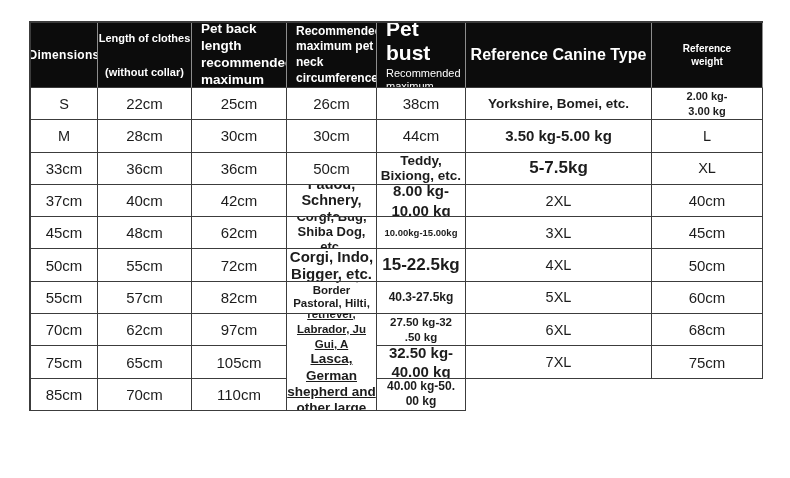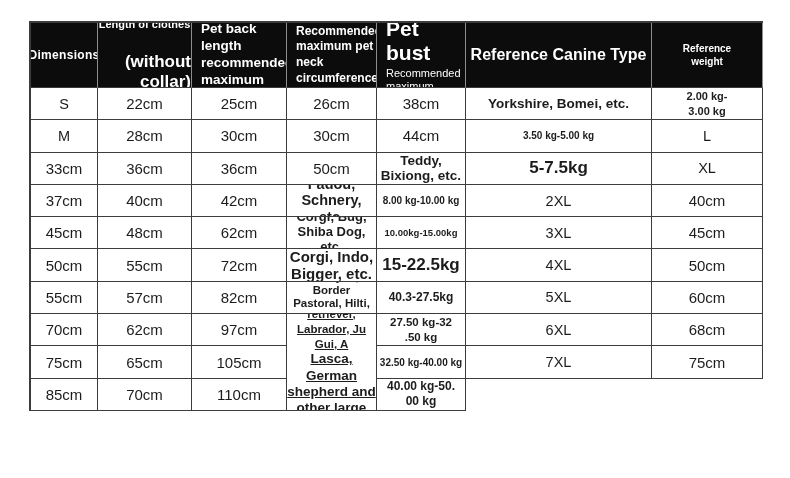--- a/index.html
+++ b/index.html
@@ -24,36 +24,36 @@
     text-align:center;color:#1c1c1c;overflow:hidden;
     box-sizing:border-box;
   }
   .hd{background:#0c0c0c;color:#ffffff;border-right-color:#8d8d8d;border-bottom-color:#3c3c3c;}
   .left{align-items:flex-start;text-align:left;padding-left:9px;padding-right:4px;}
   .pre{white-space:pre-line;}
 
   
   .h-dim{font-size:12px;font-weight:600;letter-spacing:.3px;}
   .h-len1{font-size:11px;font-weight:600;margin-bottom:22px;}
-  .h-len2{font-size:17px;font-weight:700;text-align:right;}
+  .h-len2{font-size:11px;font-weight:700;}
   .h-back{font-size:13.5px;font-weight:700;line-height:1.25;}
   .h-neck{font-size:12px;font-weight:700;line-height:1.3;}
   .h-bust1{font-size:21px;font-weight:700;margin-bottom:2px;}
   .h-bust2{font-size:11px;font-weight:400;line-height:1.2;}
   .h-can{font-size:16px;font-weight:700;}
   .h-wt{font-size:10px;font-weight:700;line-height:1.3;}
 
   
   .sz{font-size:14.5px;font-weight:400;font-stretch:condensed;}
   .cm{font-size:15px;font-weight:400;}
   .k{font-weight:700;line-height:1.15;}
   .k13{font-size:13px;}  .k135{font-size:13.5px;}
   .k145{font-size:14.5px;} .k15{font-size:15px;} .k115{font-size:11.5px;}
   .w{font-weight:700;line-height:1.3;}
-  .w95{font-size:9.5px;} .w105{font-size:10px;} .w11{font-size:11px;}
+  .w95{font-size:9.5px;} .w105{font-size:15px;} .w11{font-size:11px;}
   .w115{font-size:11.5px;} .w12{font-size:12px;} .wbig{font-size:17px;}
 
   .merge{grid-row:span 3;text-decoration:underline;}
   .m1{font-size:11.5px;font-weight:700;line-height:1.3;}
   .m2{font-size:13.5px;font-weight:700;line-height:1.2;}
 </style>
 </head>
 <body>
 
 <div class="tbl">

